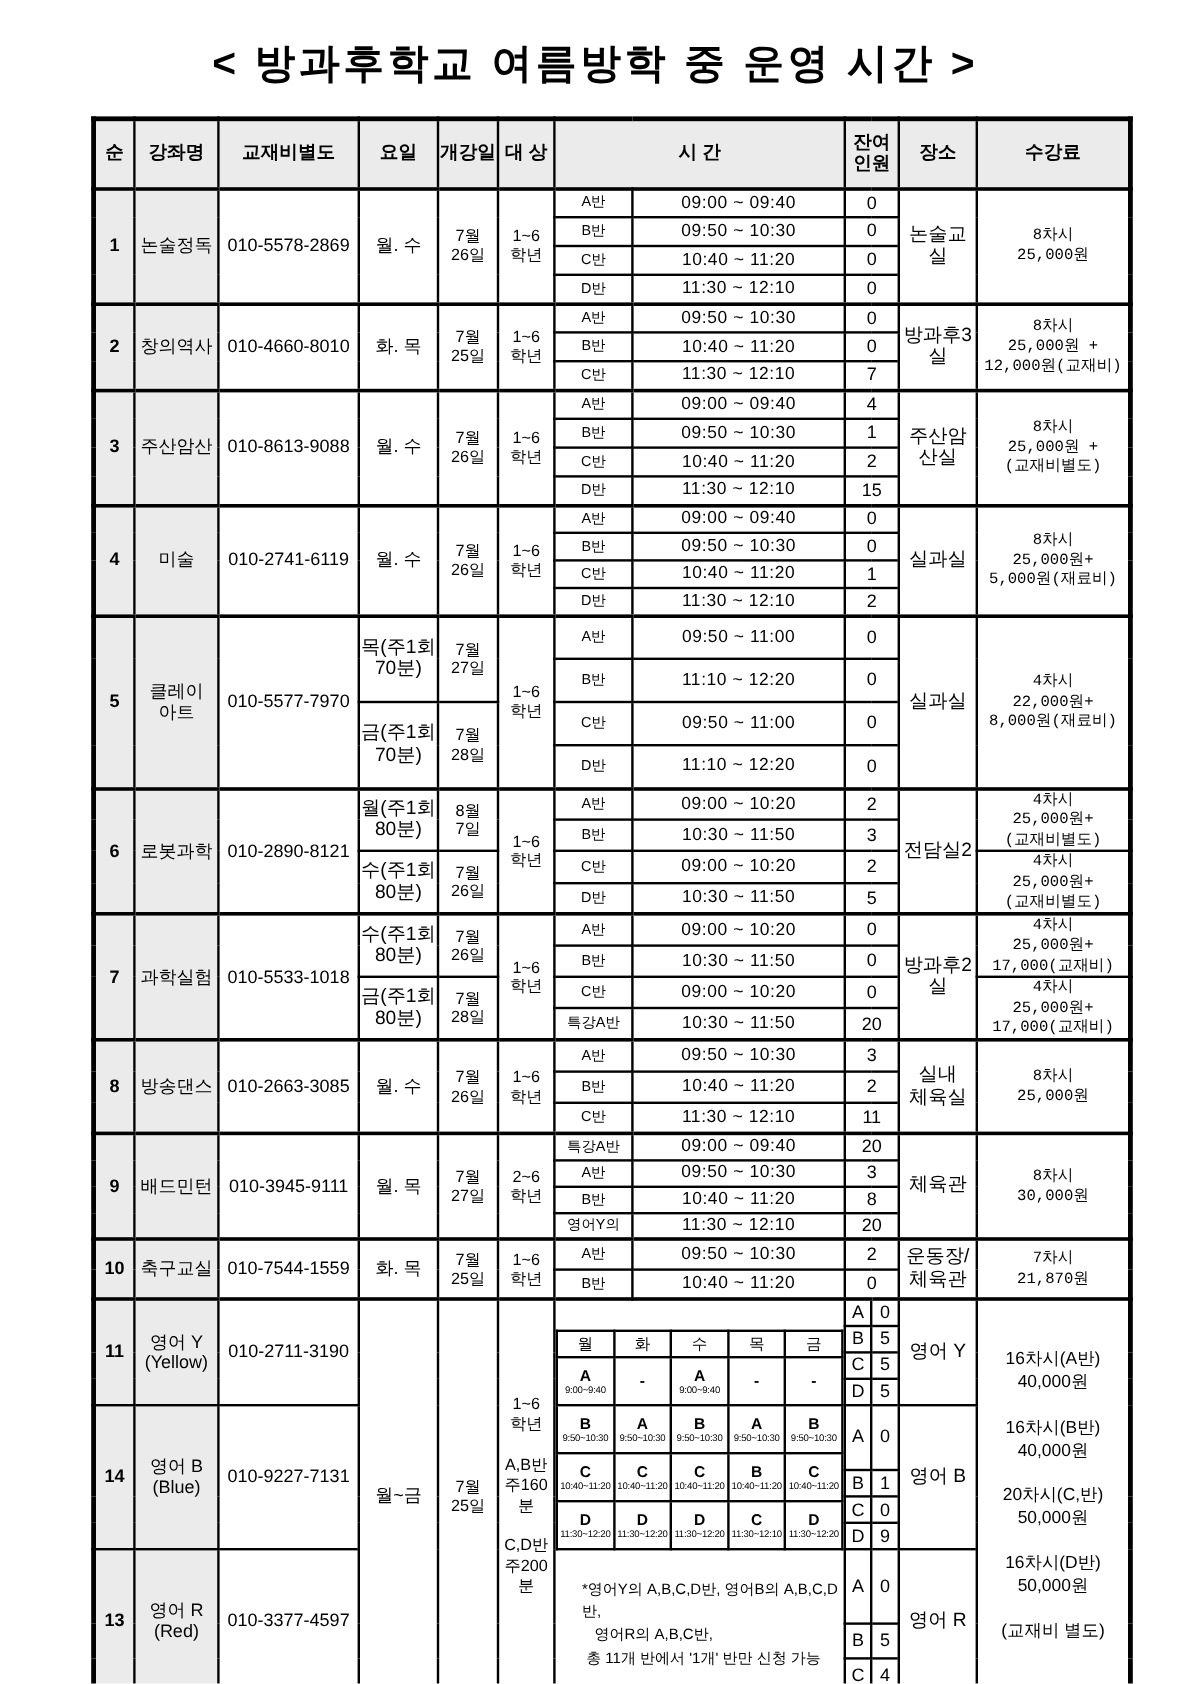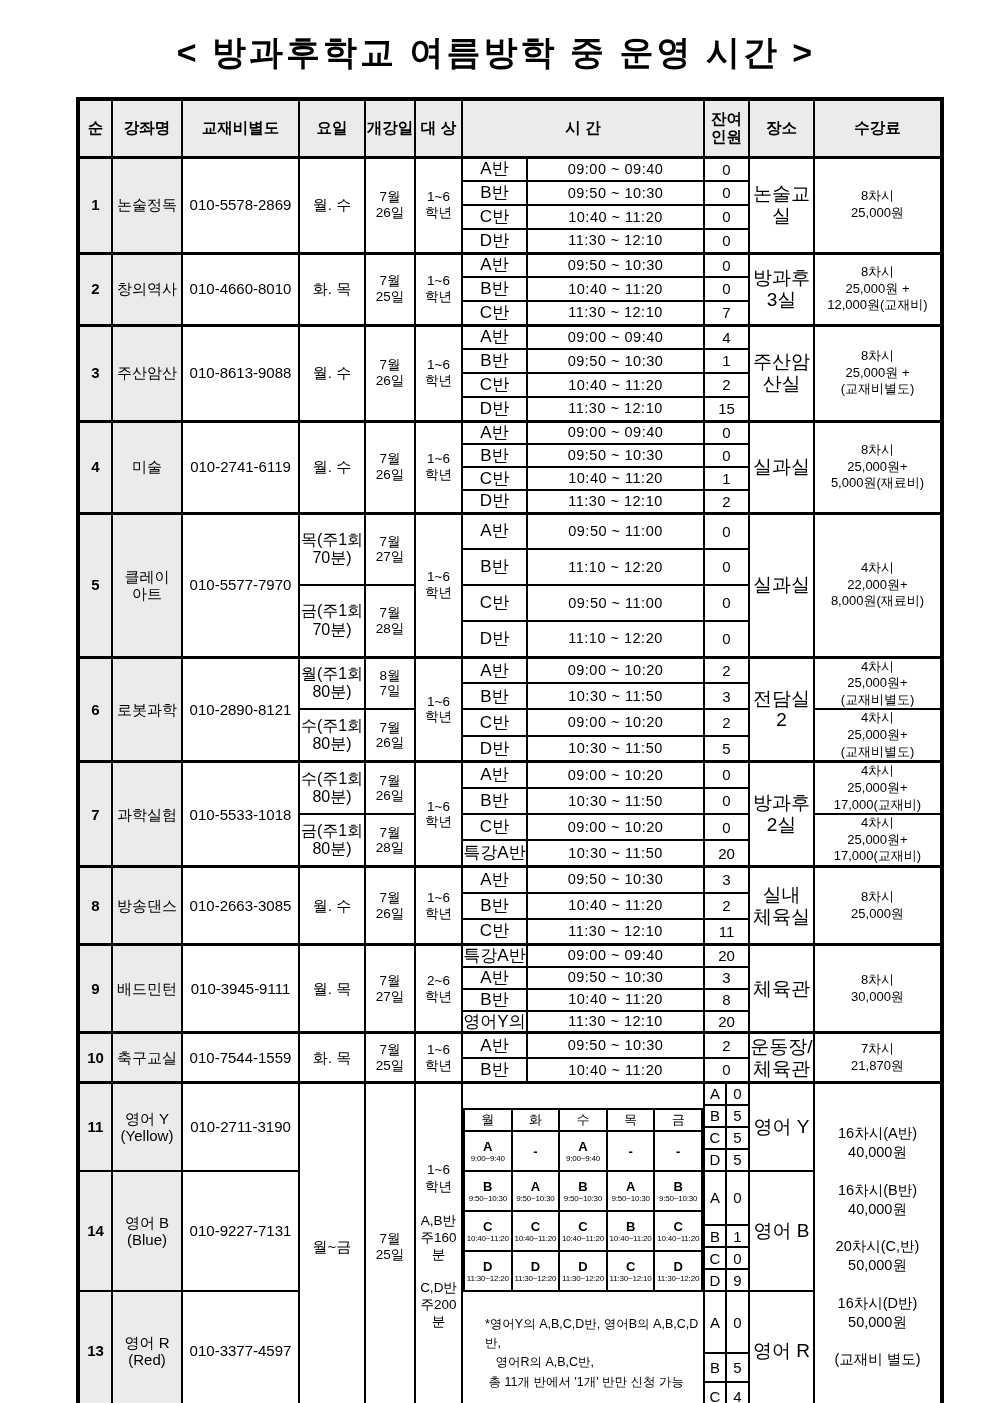--- a/index.html
+++ b/index.html
@@ -7,24 +7,24 @@
   .title{position:absolute;top:30px;left:0;width:992px;text-align:center;font-size:34px;font-weight:bold;letter-spacing:3px;}
   table.main{position:absolute;left:76px;top:97px;width:864px;border-collapse:collapse;table-layout:fixed;border:4px solid #000;}
   td,th{border:2px solid #000;padding:0;text-align:center;vertical-align:middle;white-space:pre-line;overflow:hidden;font-size:15px;line-height:1.15;}
   th{background:#ebebeb;font-weight:bold;font-size:15.5px;}
   tr.hdr th{border-bottom:3px solid #000;}
   .bt{border-top:3px solid #000;}
   .g{background:#ebebeb;}
   .no{font-weight:bold;}
   .sm{font-size:13.5px;}
   .day{font-size:16px;}
-  .cls{font-size:17px;}
+  .cls{font-size:12px;}
   .time{font-size:14.5px;letter-spacing:.5px;}
-  .fee{font-size:13px;line-height:1.28;}
-  .place{font-size:19px;}
+  .fee{font-size:13px;line-height:1.28;font-family:Liberation Mono, monospace;}
+  .place{font-size:16px;}
   .efee{font-size:14.5px;line-height:1.3;}
   .etarget{font-size:13.5px;line-height:1.25;}
   .timecell{vertical-align:top;padding-top:5px;}
   table.mini{border-collapse:collapse;margin:2px auto 0;}
   table.mini td{border:2px solid #000;width:46px;}
   .mh{height:20px;font-size:13px;}
   .md{height:38px;}
   .mc{font-weight:bold;font-size:13px;line-height:1.2;}
   .mt{font-size:8px;letter-spacing:-.2px;white-space:nowrap;line-height:1.2;}
   .note{font-size:12.5px;text-align:left;padding:5px 0 0 22px;line-height:1.55;white-space:pre-line;}

